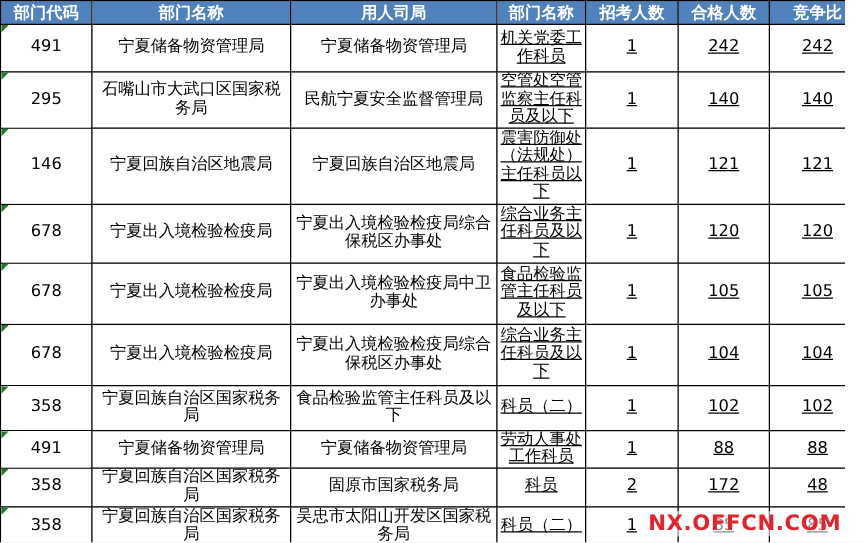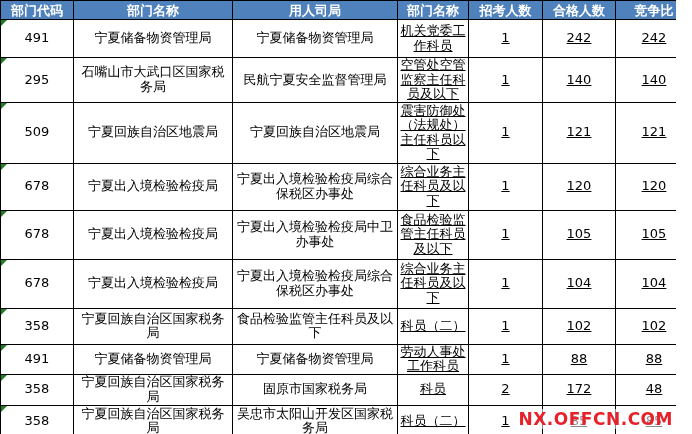--- a/index.html
+++ b/index.html
@@ -99,21 +99,21 @@
       <tr style="height:38px">
         <td class="c-code"><span class="flag"></span><span>295</span></td>
         <td>石嘴山市大武口区国家税务局</td>
         <td>民航宁夏安全监督管理局</td>
         <td class="c-position">空管处空管监察主任科员及以下</td>
         <td class="c-num">1</td>
         <td class="c-num">140</td>
         <td class="c-num">140</td>
       </tr>
       <tr style="height:61px">
-        <td class="c-code"><span class="flag"></span><span>509</span></td>
+        <td class="c-code"><span class="flag"></span><span>146</span></td>
         <td>宁夏回族自治区地震局</td>
         <td>宁夏回族自治区地震局</td>
         <td class="c-position">震害防御处（法规处）主任科员以下</td>
         <td class="c-num">1</td>
         <td class="c-num">121</td>
         <td class="c-num">121</td>
       </tr>
       <tr style="height:47px">
         <td class="c-code"><span class="flag"></span><span>678</span></td>
         <td>宁夏出入境检验检疫局</td>

